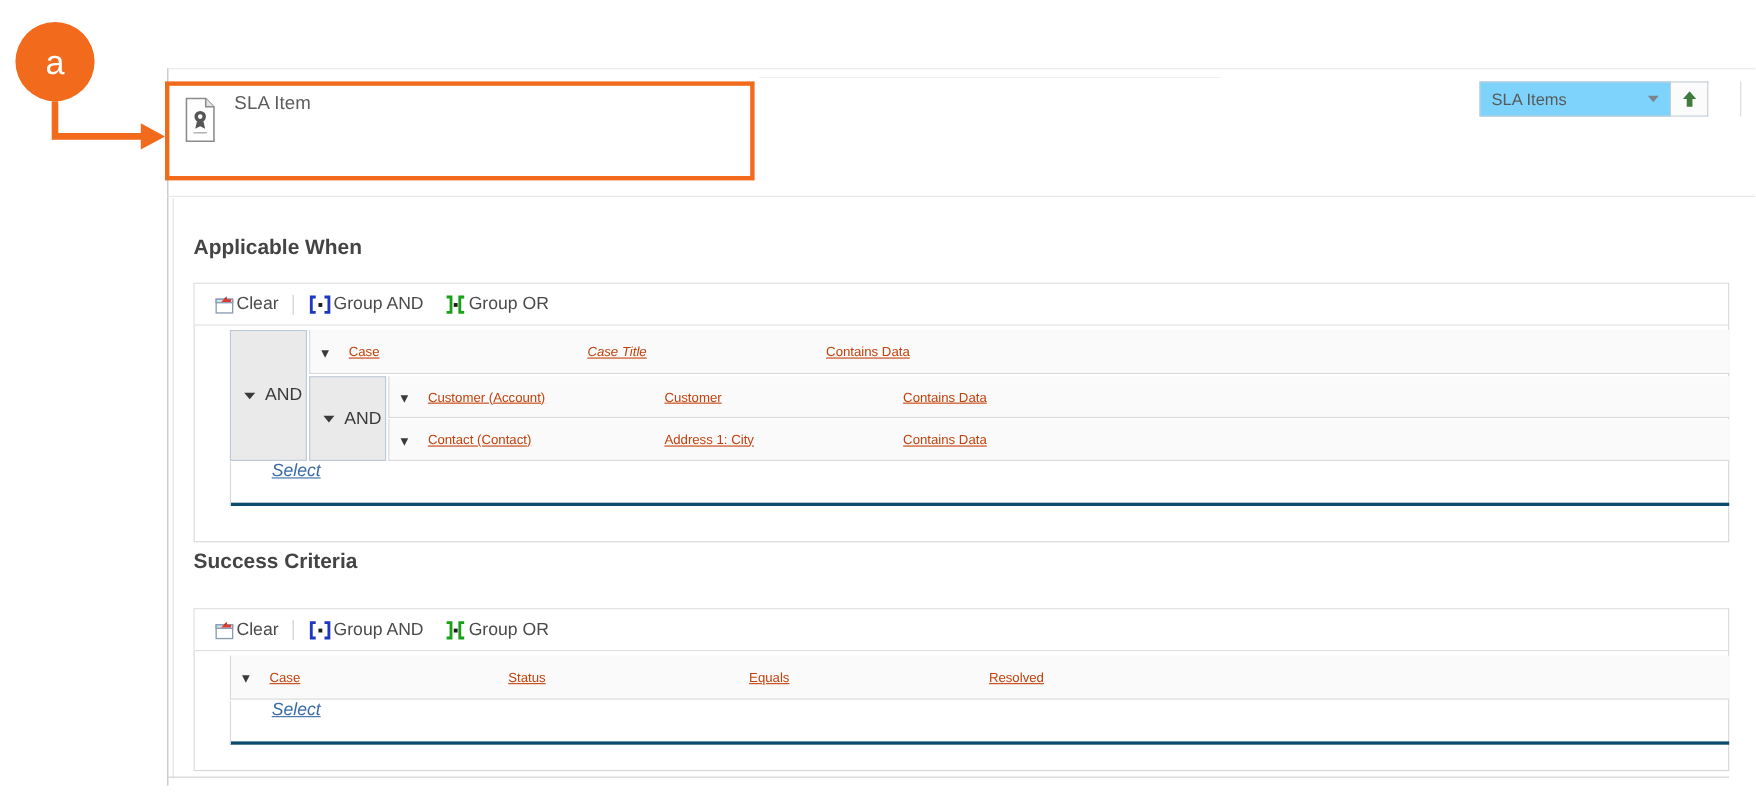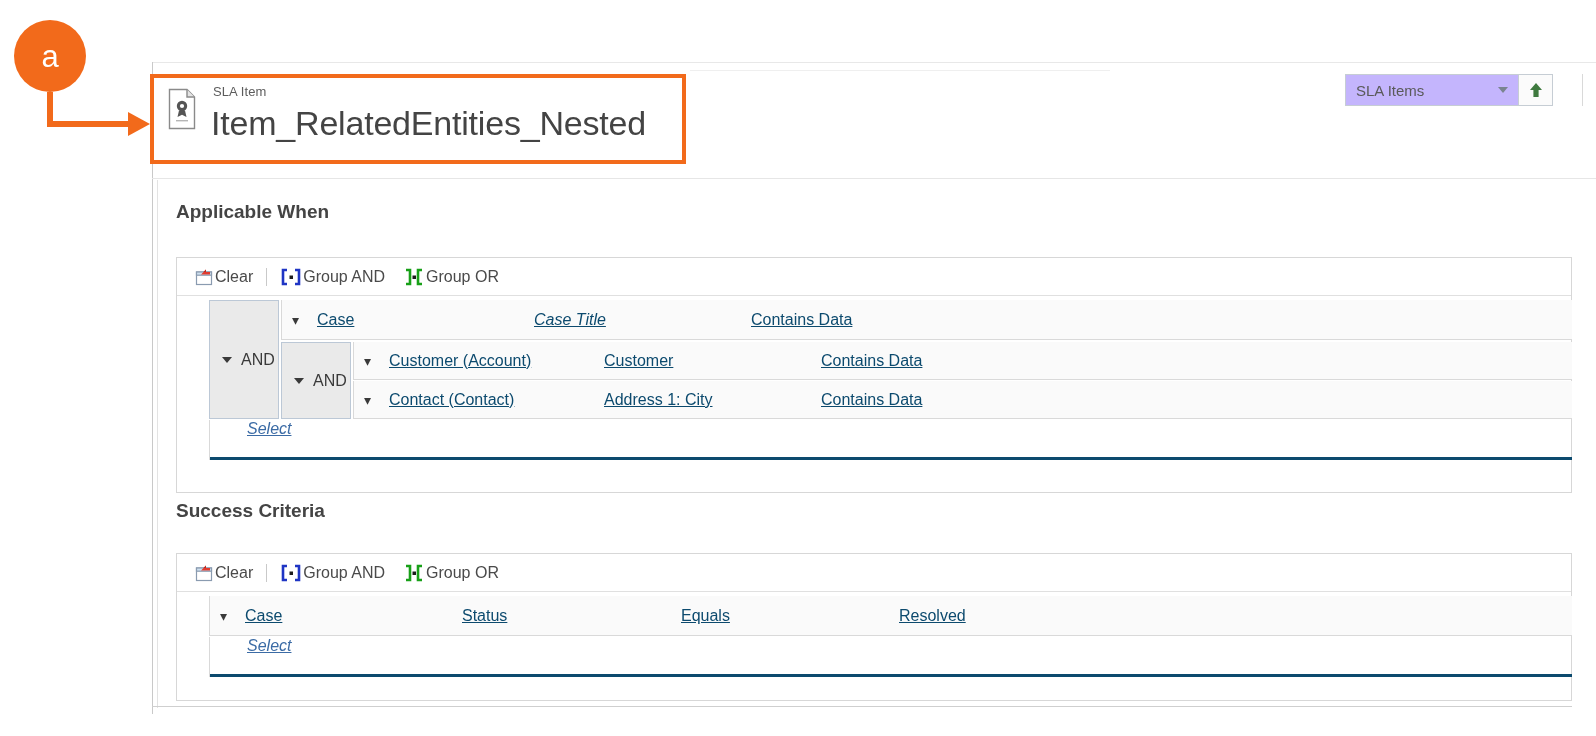--- a/index.html
+++ b/index.html
@@ -59,36 +59,36 @@
     border: 4px solid #F26A1B;
     background: transparent;
     z-index: 30;
     pointer-events: none;
   }
 
   .sla-icon { position: absolute; left: 168px; top: 88px; width: 28px; height: 42px; }
 
   .entity-label {
     position: absolute; left: 213px; top: 84px;
-    font-size: 13px; color: #5c5c5c; letter-spacing: .1px;
+    font-size: 17px; color: #5c5c5c; letter-spacing: .1px;
   }
   .record-title {
     position: absolute; left: 211px; top: 104px;
     font-size: 34px; color: #444444; letter-spacing: -.2px;
     white-space: nowrap;
   }
 
   
   .lookup-wrap {
     position: absolute; left: 1345px; top: 74px;
     width: 208px; height: 32px;
     display: flex; align-items: stretch;
   }
   .lookup-box {
-    flex: 1; border: 1px solid #c6cdd4; background: #c4b5fd;
+    flex: 1; border: 1px solid #c6cdd4; background: #7dd3fc;
     display: flex; align-items: center; position: relative;
   }
   .lookup-text { font-size: 15px; color: #5a5a5a; padding-left: 10px; }
   .lookup-caret {
     position: absolute; right: 10px; top: 50%; transform: translateY(-50%);
     width: 0; height: 0;
     border-left: 5px solid transparent; border-right: 5px solid transparent;
     border-top: 6px solid #7a8490;
   }
   .lookup-btn {
@@ -129,21 +129,21 @@
     position: absolute;
     border-bottom: 1px solid #d9d9d9;
     background: #fafafa;
     display: flex; align-items: center;
   }
   .row-chevron {
     position: absolute; font-size: 14px; color: #3a3a3a; line-height: 1;
   }
   .cell-link {
     position: absolute;
-    font-size: 16px; color: #0c4a6e;
+    font-size: 12px; color: #c2410c;
     text-decoration: underline; cursor: pointer;
     white-space: nowrap;
   }
 
   .group-cell {
     position: absolute;
     border: 1px solid #bcc8d6;
     background: #eaeaea;
     display: flex; align-items: center;
     font-size: 16px; color: #3a3a3a;
@@ -180,37 +180,36 @@
     <svg width="28" height="42" viewBox="0 0 28 42">
       <path d="M1.5 1.5 H19 L26.5 9 V40.5 H1.5 Z" fill="#fff" stroke="#8a8a8a" stroke-width="1.4"></path>
       <path d="M19 1.5 V9 H26.5" fill="#e4e4e4" stroke="#8a8a8a" stroke-width="1.4"></path>
       <circle cx="14" cy="18" r="5.2" fill="#555"></circle>
       <circle cx="14" cy="18" r="2.1" fill="#fff"></circle>
       <path d="M11 22.5 L9.5 29 L14 26.8 L18.5 29 L17 22.5 Z" fill="#555"></path>
       <rect x="8" y="32" width="12" height="1.4" fill="#b5b5b5"></rect>
     </svg>
   </div>
   <div class="entity-label">SLA Item</div>
-  <div class="record-title">Item_RelatedEntities_Nested</div>
   <div class="header-highlight"></div>
 
   <div class="lookup-wrap">
     <div class="lookup-box">
       <span class="lookup-text">SLA Items</span>
       <span class="lookup-caret"></span>
     </div>
     <div class="lookup-btn">
       <svg width="16" height="18" viewBox="0 0 16 18">
         <path d="M8 2 L14 9 H10.6 V16 H5.4 V9 H2 Z" fill="#3f7a3f"></path>
       </svg>
     </div>
   </div>
   <div class="lookup-divider"></div>
 
-  <div class="section-title" style="left:176px; top:201px;">Applicable When</div>
+  <div class="section-title" style="left:176px; top:215px;">Applicable When</div>
 
   <div class="crit-panel" style="left:176px; top:257px; width:1396px; height:236px;">
 
     <div class="crit-toolbar">
       <div class="tb-item">
         <svg width="20" height="20" viewBox="0 0 20 20">
           <rect x="2.5" y="5" width="15" height="12.5" fill="#fff" stroke="#8a9bb0" stroke-width="1.2"></rect>
           <rect x="2.5" y="5" width="15" height="3.2" fill="#cfe0f0" stroke="#8a9bb0" stroke-width="1.2"></rect>
           <path d="M7 7.5 L12 2.5 L12 5 L16 5 L16 7.5 Z" fill="#e23b2e"></path>
           <path d="M7 7.5 L12 2.5 L12 5 L9.5 5 Z" fill="#b92a20"></path>

